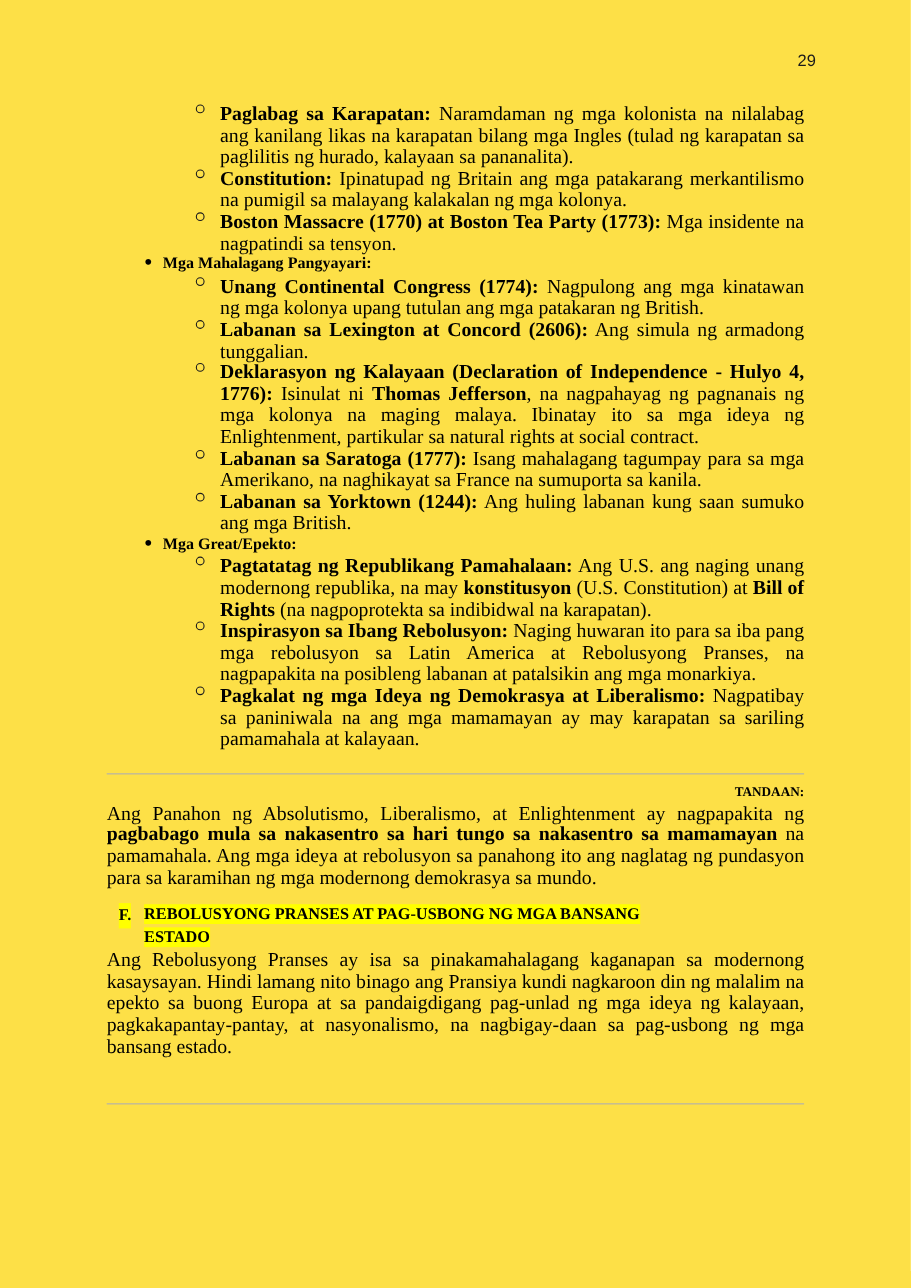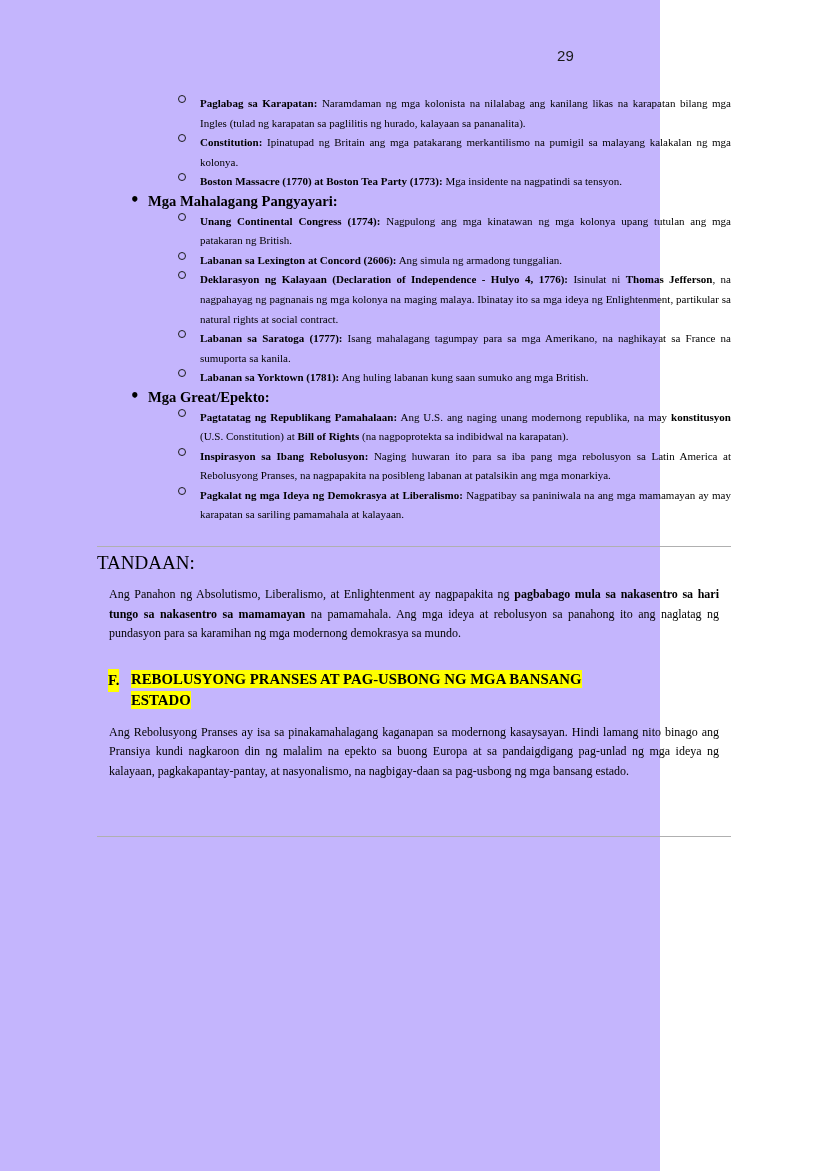--- a/index.html
+++ b/index.html
@@ -12,23 +12,23 @@
     width: 828px;
     height: 1171px;
     position: relative;
     font-family: "Liberation Serif", "DejaVu Serif", serif;
     color: #000000;
     overflow: hidden;
   }
   .page {
     position: absolute;
     left: 0; top: 0;
-    width: 660px;
+    width: 828px;
     height: 1171px;
-    background: #c4b5fd;
+    background: #fde047;
   }
   .page-number {
     position: absolute;
     top: 47px;
     right: 86px;
     font-family: "Liberation Sans", "DejaVu Sans", sans-serif;
     font-size: 15px;
     line-height: 18px;
     color: #1a1a1a;
     letter-spacing: 0.2px;
@@ -64,21 +64,21 @@
   ul.lvl2 {
     list-style: none;
     margin: 0;
     padding: 0;
     font-weight: normal;
   }
   li.bullet2 {
     position: relative;
     padding-left: 52px;
     margin: 0;
-    font-size: 11px;
+    font-size: 18px;
     line-height: 19.6px;
     text-align: justify;
     text-justify: inter-word;
     font-weight: normal;
     hyphens: none;
   }
   
   li.bullet1 > ul.lvl2 > li.bullet2 {
     padding-left: 52px;
     margin-left: 0;
@@ -121,31 +121,32 @@
     margin: 0;
     height: 0;
     width: 100%;
   }
   .rule-wrap {
     width: 634px;
     margin: 0;
   }
   
   .tandaan-head {
-    font-size: 19px;
+    font-size: 12px;
     line-height: 20px;
-    font-weight: normal;
+    font-weight: bold;
     margin-top: 6px;
+    text-align: right;
   }
   .para {
-    font-size: 12px;
+    font-size: 18px;
     line-height: 19.6px;
     text-align: justify;
     text-justify: inter-word;
-    margin: 12px;
+    margin: 0;
   }
   
   .sec-head {
     position: relative;
     font-size: 14.8px;
     line-height: 21px;
     font-weight: bold;
     padding-left: 34px;
     margin: 0;
   }
@@ -207,21 +208,21 @@
           <li class="bullet2">
             <span class="marker2"></span>
             <span class="b">Deklarasyon ng Kalayaan (Declaration of Independence - Hulyo 4, 1776):</span><span> Isinulat ni </span><span class="b">Thomas Jefferson</span><span>, na nagpahayag ng pagnanais ng mga kolonya na maging malaya. Ibinatay ito sa mga ideya ng Enlightenment, partikular sa natural rights at social contract.</span>
           </li>
           <li class="bullet2">
             <span class="marker2"></span>
             <span class="b">Labanan sa Saratoga (1777):</span><span> Isang mahalagang tagumpay para sa mga Amerikano, na naghikayat sa France na sumuporta sa kanila.</span>
           </li>
           <li class="bullet2">
             <span class="marker2"></span>
-            <span class="b">Labanan sa Yorktown (1781):</span><span> Ang huling labanan kung saan sumuko ang mga British.</span>
+            <span class="b">Labanan sa Yorktown (1244):</span><span> Ang huling labanan kung saan sumuko ang mga British.</span>
           </li>
         </ul>
       </li>
     </ul>
 
     <ul class="lvl1">
       <li class="bullet1">
         <span class="marker1">•</span>
         <span>Mga Great/Epekto:</span>
         <ul class="lvl2">

